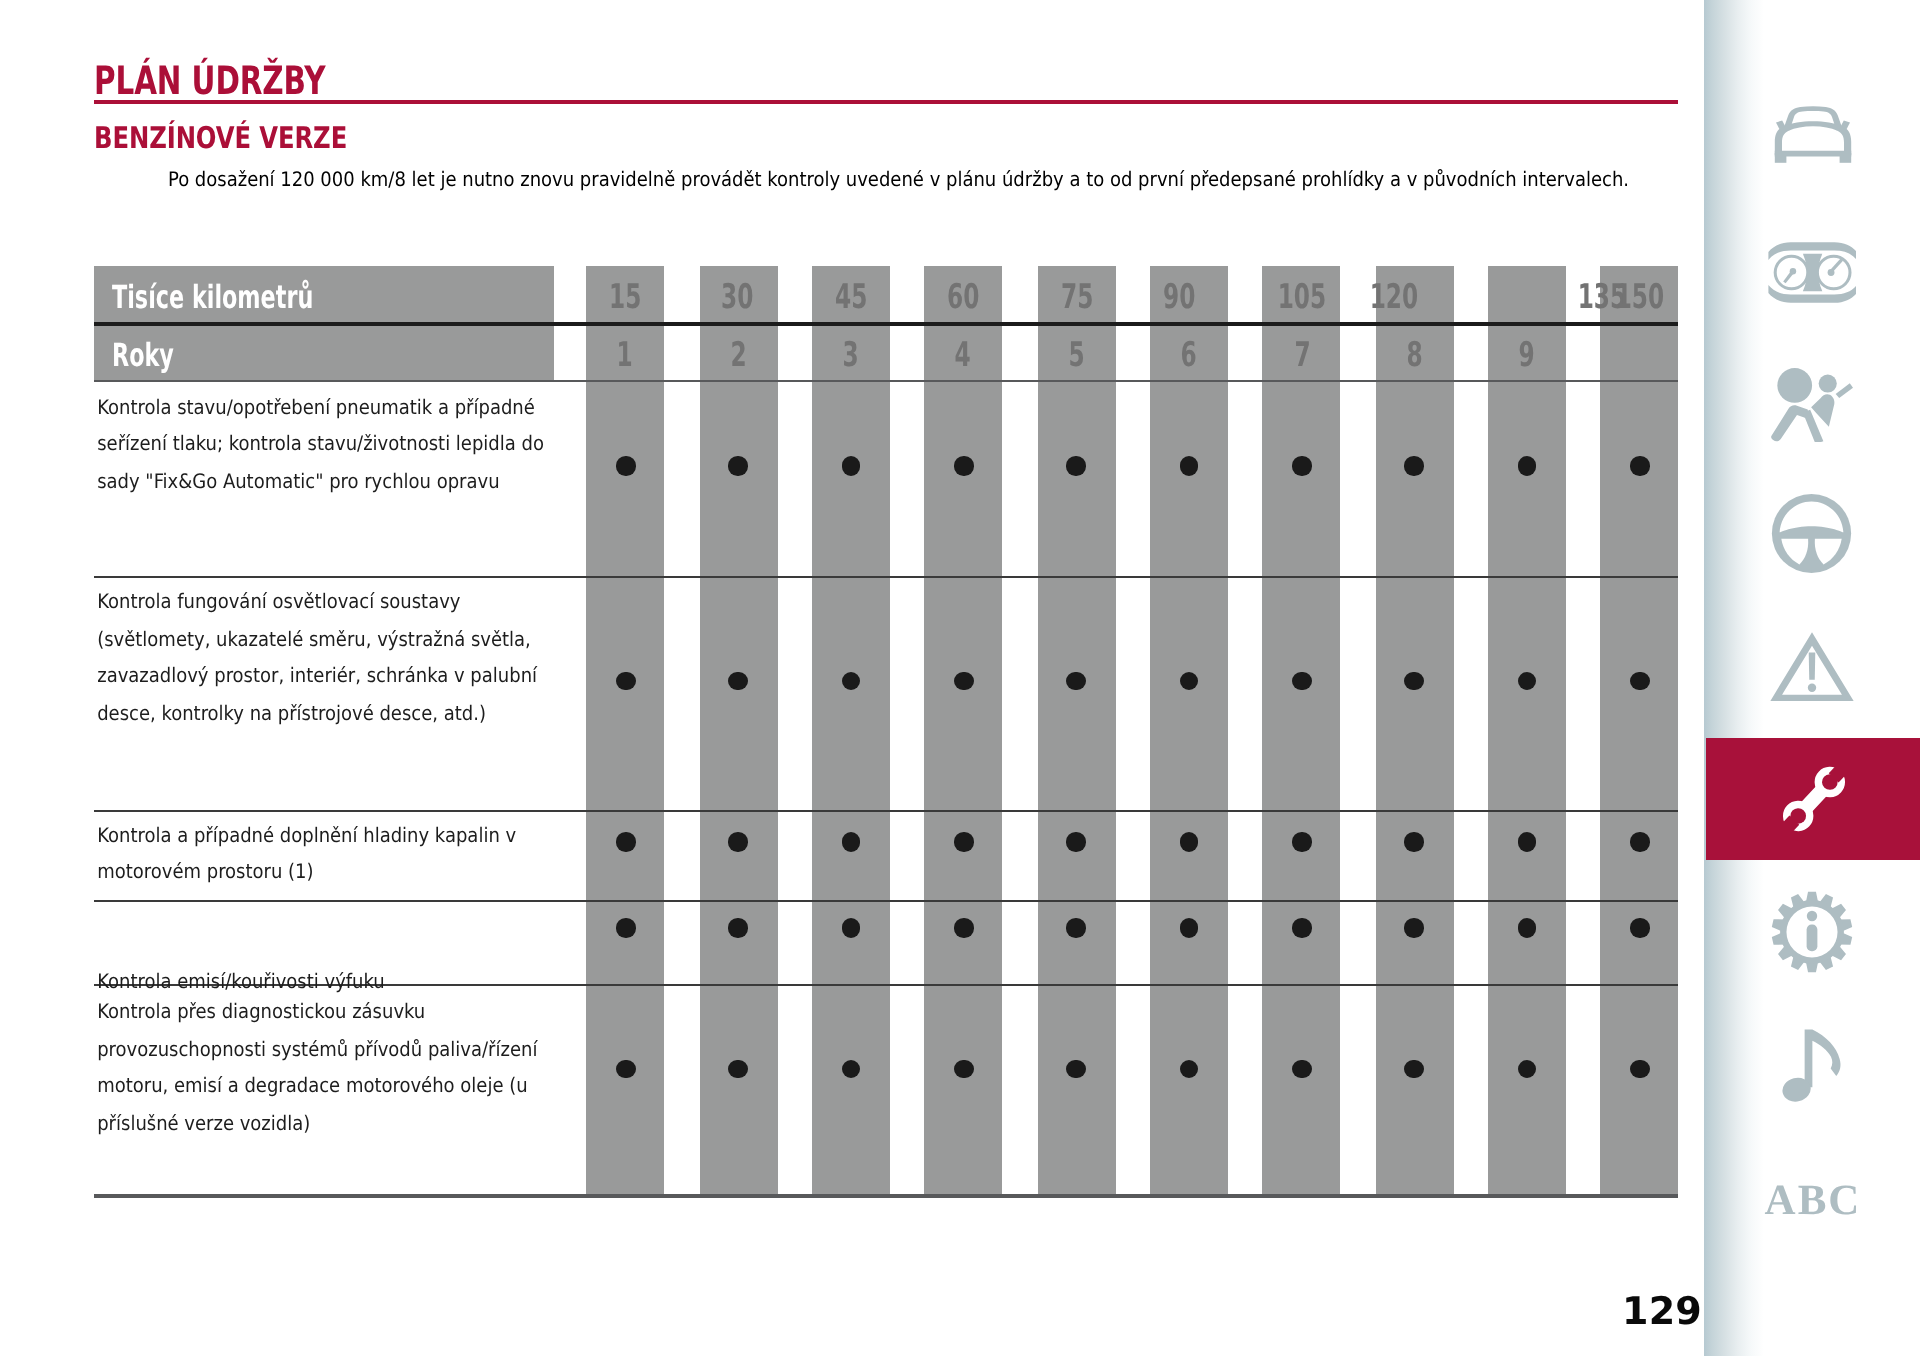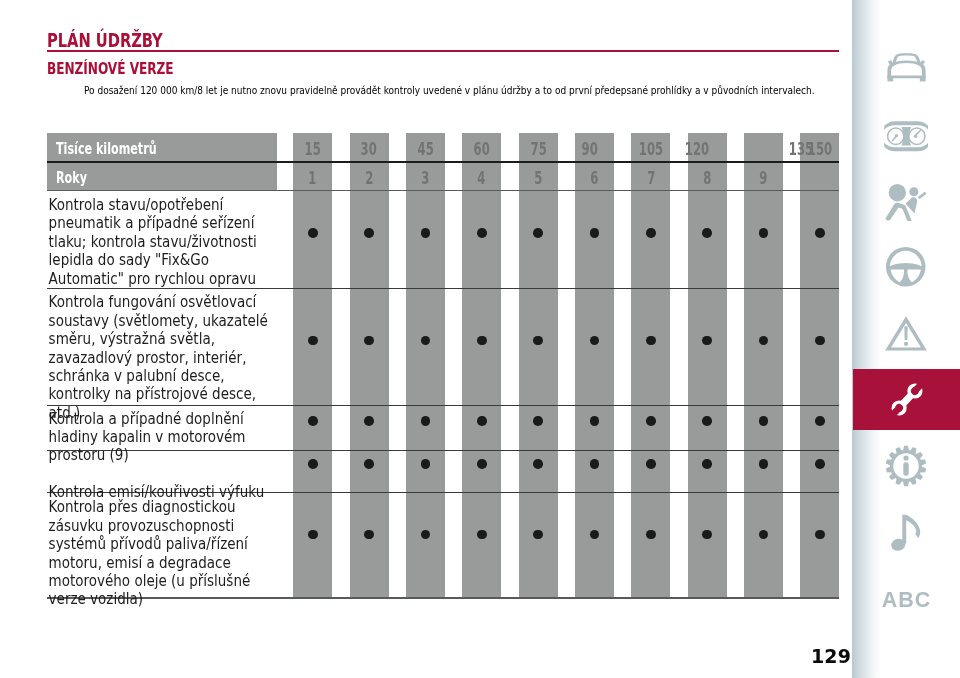--- a/index.html
+++ b/index.html
@@ -33,38 +33,38 @@
      transform:scaleX(0.775);transform-origin:0 50%;white-space:nowrap;}
   .hcell{position:absolute;top:0;width:38.8px;height:28px;line-height:32px;text-align:center;
      font-size:17px;font-weight:bold;color:#737373;}
   .hcell span{display:inline-block;transform:scaleX(0.76);transform-origin:50% 50%;}
 
   .rule-dark{position:absolute;left:0;width:792px;height:2px;background:#1c1c1c;}
   .rule-mid{position:absolute;left:0;width:792px;height:1.4px;background:#58595b;}
   .rule-thin{position:absolute;left:0;width:792px;height:1.2px;background:#3a3a3a;}
 
   .brow{position:absolute;left:0;width:240px;}
-  .brow .btext{font-size:15px;line-height:18.4px;color:#1d1d1d;padding:0 4px 0 1.6px;}
+  .brow .btext{font-size:10px;line-height:18.4px;color:#1d1d1d;padding:0 4px 0 1.6px;}
   .dot{position:absolute;width:9.6px;height:9.6px;border-radius:50%;background:#1a1a1a;}
 
   .footnote{position:absolute;left:47px;top:602.5px;font-size:11.7px;color:#1d1d1d;}
 
   .pagenum{position:absolute;left:811px;top:645px;font-size:19px;font-weight:bold;color:#0a0a0a;
      font-stretch:normal;letter-spacing:0.1px;z-index:5;}
 
   .watermark{position:absolute;left:680px;top:647px;font-size:27.7px;color:#9b9b9b;
      font-family:"Liberation Sans",sans-serif;font-stretch:normal;letter-spacing:-0.2px;white-space:nowrap;z-index:4;}
 
   
   #sidebar{position:absolute;left:852px;top:0;width:108px;height:678px;background:#fff;}
   #sb-grad{position:absolute;left:0;top:0;width:30px;height:678px;
      background:linear-gradient(to right,#b6c9d1 0%,#c5d4d9 14%,#d6e0e3 34%,#e8eef0 56%,#f6f9fa 78%,#ffffff 100%);}
   .sb-item{position:absolute;left:0;width:108px;display:flex;align-items:center;justify-content:center;}
   .sb-active{position:absolute;left:1px;width:107px;background:#a8113a;}
-  .sb-abc{font-size:21.5px;font-weight:bold;color:#aebdc2;letter-spacing:1.0px;font-stretch:normal;font-family:Liberation Sans, sans-serif;text-indent:1px;}
+  .sb-abc{font-size:21.5px;font-weight:bold;color:#aebdc2;letter-spacing:1.0px;font-stretch:normal;font-family:Liberation Serif, serif;text-indent:1px;}
 </style>
 </head>
 <body>
 
 <div id="page">
 
   <div id="content">
     <div class="doc-title">PLÁN ÚDRŽBY</div>
     <div class="title-rule"></div>
     <div class="doc-subtitle">BENZÍNOVÉ VERZE</div>
@@ -138,21 +138,21 @@
         <div class="dot" style="left: 317.34px; top: 202.6px;"></div>
         <div class="dot" style="left: 373.68px; top: 202.6px;"></div>
         <div class="dot" style="left: 430.02px; top: 202.6px;"></div>
         <div class="dot" style="left: 486.36px; top: 202.6px;"></div>
         <div class="dot" style="left: 542.7px; top: 202.6px;"></div>
         <div class="dot" style="left: 599.04px; top: 202.6px;"></div>
         <div class="dot" style="left: 655.38px; top: 202.6px;"></div>
         <div class="dot" style="left: 711.72px; top: 202.6px;"></div>
         <div class="dot" style="left: 768.06px; top: 202.6px;"></div>
         <div class="brow" style="top: 276.6px;">
-          <div class="btext">Kontrola a případné doplnění hladiny kapalin v motorovém prostoru (9)</div>
+          <div class="btext">Kontrola a případné doplnění hladiny kapalin v motorovém prostoru (1)</div>
         </div>
         <div class="dot" style="left: 261px; top: 283px;"></div>
         <div class="dot" style="left: 317.34px; top: 283px;"></div>
         <div class="dot" style="left: 373.68px; top: 283px;"></div>
         <div class="dot" style="left: 430.02px; top: 283px;"></div>
         <div class="dot" style="left: 486.36px; top: 283px;"></div>
         <div class="dot" style="left: 542.7px; top: 283px;"></div>
         <div class="dot" style="left: 599.04px; top: 283px;"></div>
         <div class="dot" style="left: 655.38px; top: 283px;"></div>
         <div class="dot" style="left: 711.72px; top: 283px;"></div>

